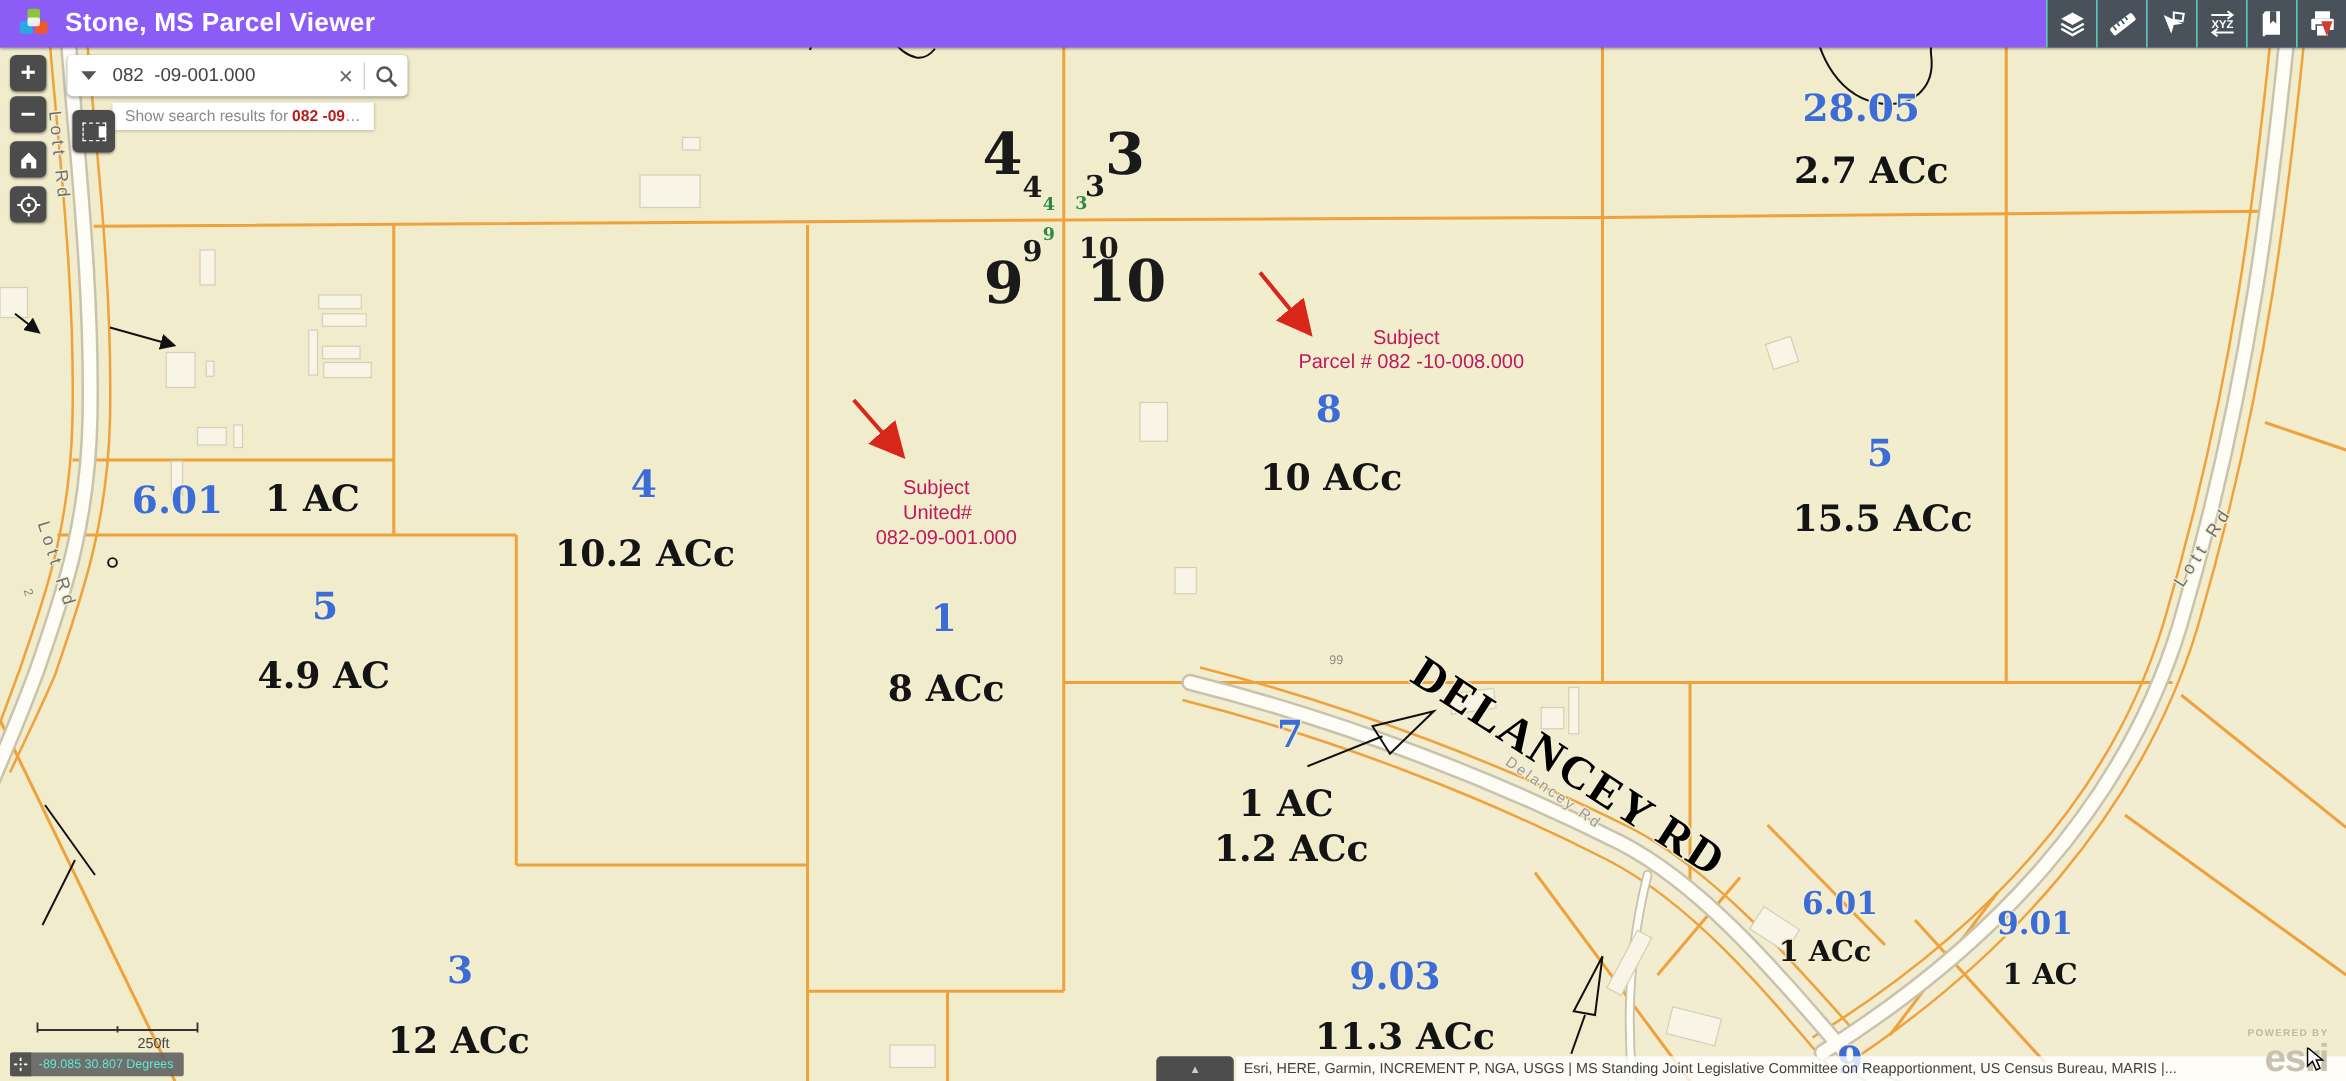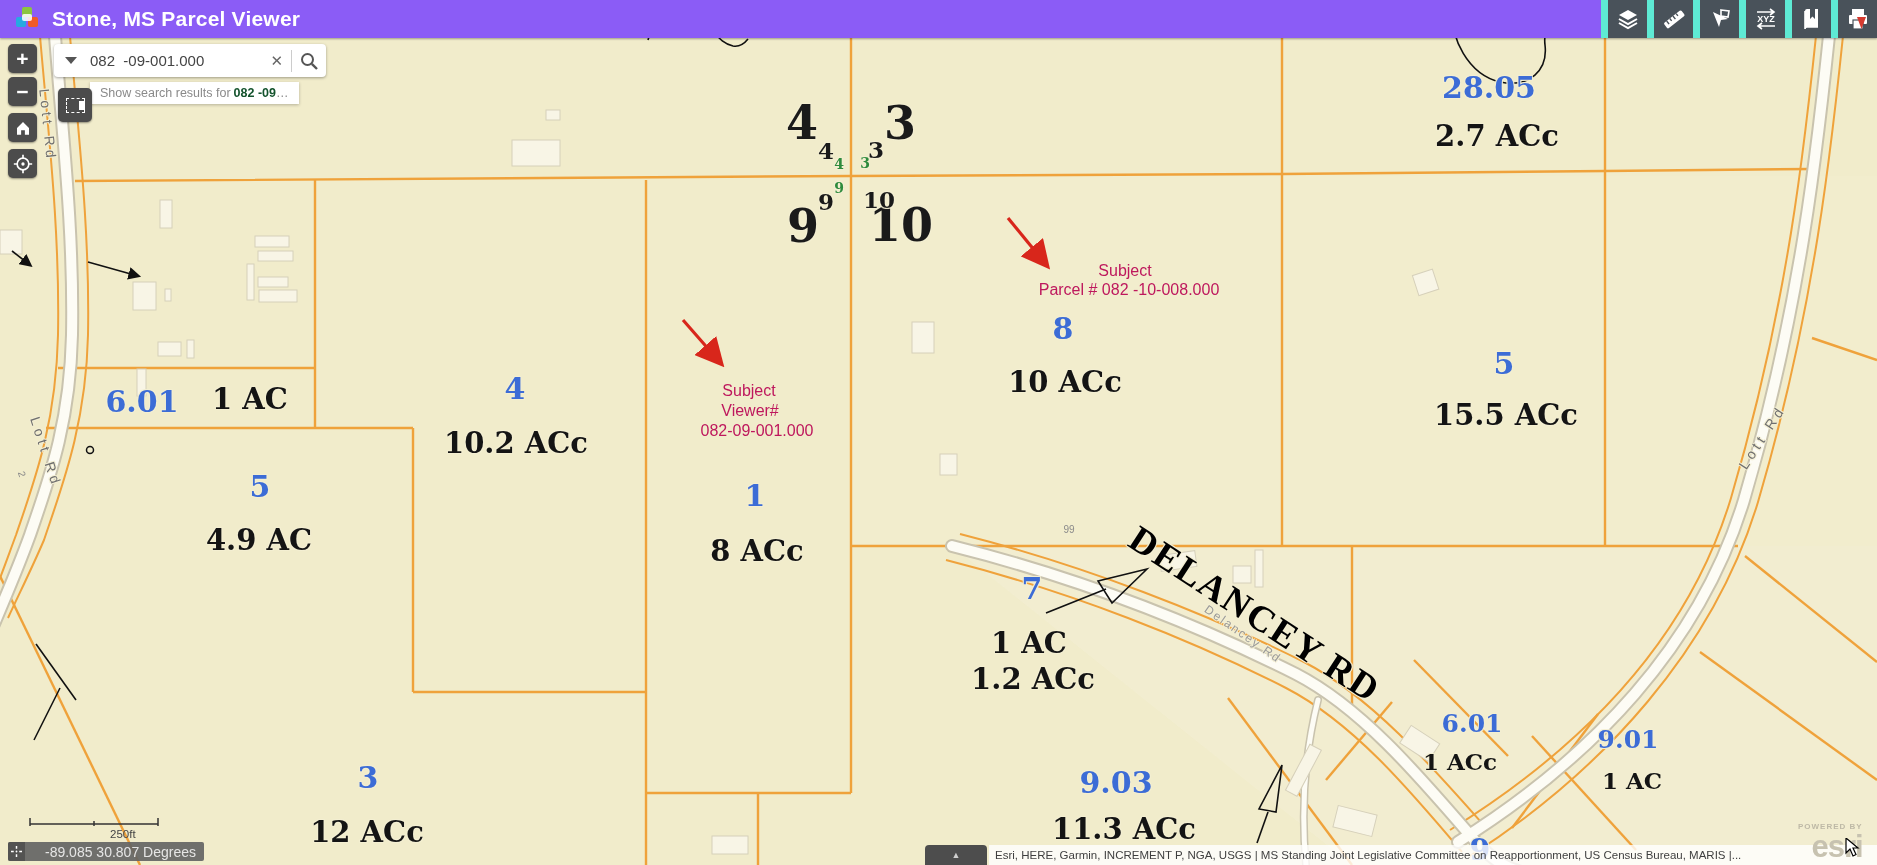--- a/index.html
+++ b/index.html
@@ -5,21 +5,21 @@
   html,body{margin:0;padding:0;width:1877px;height:865px;overflow:hidden;
     font-family:"Liberation Sans",sans-serif;}
   #app{position:relative;width:1877px;height:865px;background:#f1eccb;}
 
   
   #header{position:absolute;left:0;top:0;width:100%;height:38px;background:#8b5cf6;
     z-index:40;display:flex;align-items:center;box-shadow:0 1px 2px rgba(0,0,0,.35);}
   #logo{width:26px;height:26px;margin:0 12px 0 14px;}
   #title{color:#fff;font-size:21px;font-weight:bold;letter-spacing:.2px;}
   #toolbar{margin-left:auto;display:flex;height:38px;}
-  .tool{width:39px;height:38px;background:#49525a;border-left:7px solid #5eead4;
+  .tool{width:39px;height:38px;background:#49525a;border-left:1px solid #5eead4;
     display:flex;align-items:center;justify-content:center;cursor:pointer;}
   .tool svg{display:block;}
   .xyz{font-size:9px;font-weight:bold;fill:#fff;}
 
   
   .mapbtn{position:absolute;width:29px;height:29px;background:#4c4c4c;border-radius:5px;
     color:#fff;display:flex;align-items:center;justify-content:center;z-index:30;
     font-size:21px;font-weight:bold;box-shadow:0 1px 2px rgba(0,0,0,.4);cursor:pointer;
     user-select:none;}
   #zoom-in{left:8px;top:44px;} #zoom-out{left:8px;top:77px;}
@@ -36,21 +36,21 @@
   .caret{width:0;height:0;border-left:6px solid transparent;border-right:6px solid transparent;
     border-top:7px solid #555;}
   #search-input{flex:1;border:none;outline:none;font-size:15px;color:#444;min-width:0;
     font-family:"Liberation Sans",sans-serif;background:transparent;}
   #clear-btn{color:#666;font-size:15px;padding:0 8px;cursor:pointer;}
   #search-divider{width:1px;height:22px;background:#ccc;}
   #search-btn{width:34px;height:100%;display:flex;align-items:center;justify-content:center;cursor:pointer;}
   #suggestion{position:absolute;left:90px;top:82px;height:22px;background:#fff;z-index:30;
     display:flex;align-items:center;padding:0 10px;font-size:12.5px;color:#8a8a8a;
     box-shadow:0 1px 3px rgba(0,0,0,.25);white-space:nowrap;cursor:pointer;}
-  #suggestion b{color:#14532d;margin-left:3px;}
+  #suggestion b{color:#b91c1c;margin-left:3px;}
 
   
   #labels{position:absolute;left:0;top:0;width:100%;height:100%;z-index:10;pointer-events:none;}
   .lbl{position:absolute;transform:translate(-50%,-50%);white-space:nowrap;
     text-shadow:-1px -1px 0 rgba(243,238,210,.85),1px -1px 0 rgba(243,238,210,.85),
       -1px 1px 0 rgba(243,238,210,.85),1px 1px 0 rgba(243,238,210,.85);}
   .pnum{font:bold 30px "DejaVu Serif",serif;color:#3c6cd6;}
   .pnum-sm{font:bold 25px "DejaVu Serif",serif;color:#3c6cd6;}
   .acre{font:bold 29px "DejaVu Serif",serif;color:#141414;}
   .acre-sm{font:bold 23px "DejaVu Serif",serif;color:#141414;}
@@ -62,21 +62,21 @@
   .road-big{font:bold 37px "Liberation Serif",serif;color:#000;letter-spacing:2px;}
   .road-sm{font:12px "Liberation Sans",sans-serif;color:#9a9a9a;letter-spacing:2px;}
   .tiny{font:10px "Liberation Sans",sans-serif;color:#8a8a8a;text-shadow:none;}
 
   
   #copyright{position:absolute;left:6px;top:804px;font-size:26px;color:#111;z-index:20;}
   #coordbar{position:absolute;left:8px;top:842px;height:19px;background:rgba(100,100,100,.92);
     border-radius:2px;display:flex;align-items:center;z-index:21;padding-right:8px;}
   #coord-icon{width:17px;height:19px;background:rgba(80,80,80,.9);border-radius:2px 0 0 2px;
     display:flex;align-items:center;justify-content:center;cursor:pointer;}
-  #coord-text{color:#e5e5e5;font-size:14px;margin-left:20px;}
+  #coord-text{color:#5eead4;font-size:10px;margin-left:6px;}
   #attrib-tab{position:absolute;left:925px;top:845px;width:62px;height:20px;background:#4d4d4d;
     border-radius:4px 4px 0 0;display:flex;align-items:center;justify-content:center;
     color:#cfcfcf;font-size:9px;z-index:22;cursor:pointer;}
   #attrib{position:absolute;left:989px;top:845px;width:888px;height:20px;
     background:rgba(255,255,255,.8);z-index:21;display:flex;align-items:center;
     font-size:11.5px;color:#3f3f3f;padding-left:6px;box-sizing:border-box;white-space:nowrap;
     overflow:hidden;}
   #esri-mark{position:absolute;left:1798px;top:823px;z-index:23;text-align:right;
     color:#c3beab;line-height:1;}
   #esri-mark .pb{font-size:8px;font-weight:bold;letter-spacing:1px;color:#beb9a6;}
@@ -249,21 +249,21 @@
       <span class="lbl pnum" style="left: 1116px; top: 782px;">9.03</span>
       <span class="lbl acre" style="left: 1124px; top: 829px;">11.3 ACc</span>
       <span class="lbl pnum-sm" style="left: 1472px; top: 723px;">6.01</span>
       <span class="lbl acre-sm" style="left: 1460px; top: 761px;">1 ACc</span>
       <span class="lbl pnum-sm" style="left: 1628px; top: 739px;">9.01</span>
       <span class="lbl acre-sm" style="left: 1632px; top: 780px;">1 AC</span>
       <span class="lbl pnum" style="left: 1480px; top: 849px;">9</span>
       <span class="lbl red-note" style="left: 1125px; top: 271px;">Subject</span>
       <span class="lbl red-note" style="left: 1129px; top: 290px;">Parcel # 082 -10-008.000</span>
       <span class="lbl red-note" style="left: 749px; top: 391px;">Subject</span>
-      <span class="lbl red-note" style="left: 750px; top: 411px;">Viewer#</span>
+      <span class="lbl red-note" style="left: 750px; top: 411px;">United#</span>
       <span class="lbl red-note" style="left: 757px; top: 431px;">082-09-001.000</span>
       <span class="lbl road" style="left: 48px; top: 125px; transform: translate(-50%, -50%) rotate(84deg);">Lott Rd</span>
       <span class="lbl road" style="left: 46px; top: 452px; transform: translate(-50%, -50%) rotate(72deg);">Lott Rd</span>
       <span class="lbl tiny" style="left: 22px; top: 474px; transform: translate(-50%, -50%) rotate(72deg);">2</span>
       <span class="lbl road" style="left: 1762px; top: 437px; transform: translate(-50%, -50%) rotate(-57deg);">Lott Rd</span>
       <span class="lbl road-big" style="left: 1255px; top: 614px; transform: translate(-50%, -50%) rotate(33deg);">DELANCEY RD</span>
       <span class="lbl road-sm" style="left: 1243px; top: 634px; transform: translate(-50%, -50%) rotate(35deg);">Delancey Rd</span>
       <span class="lbl tiny" style="left: 1069px; top: 529px;">99</span>
     </div>
 

